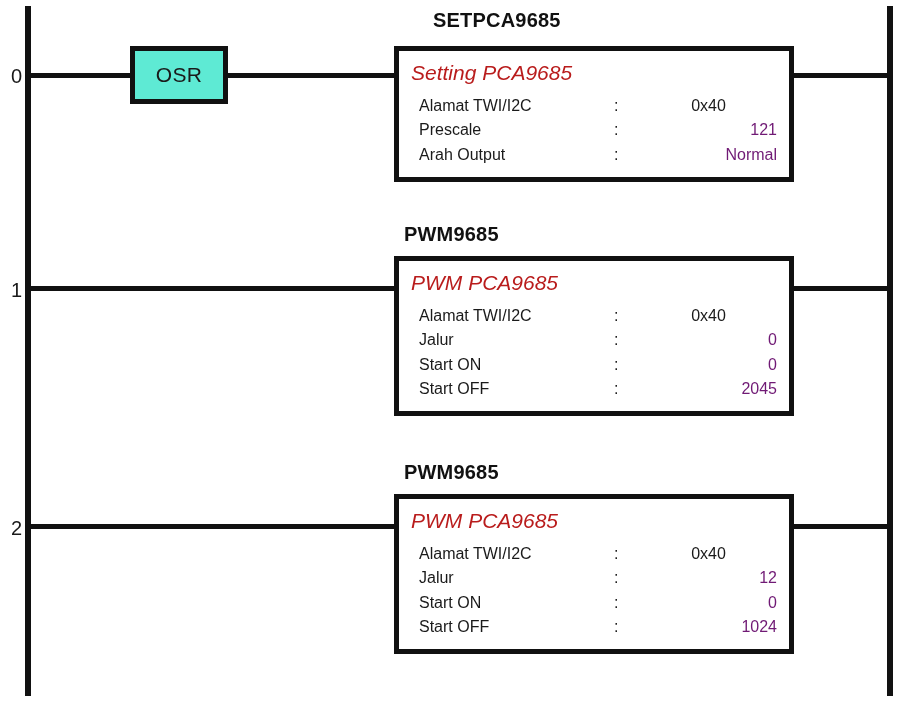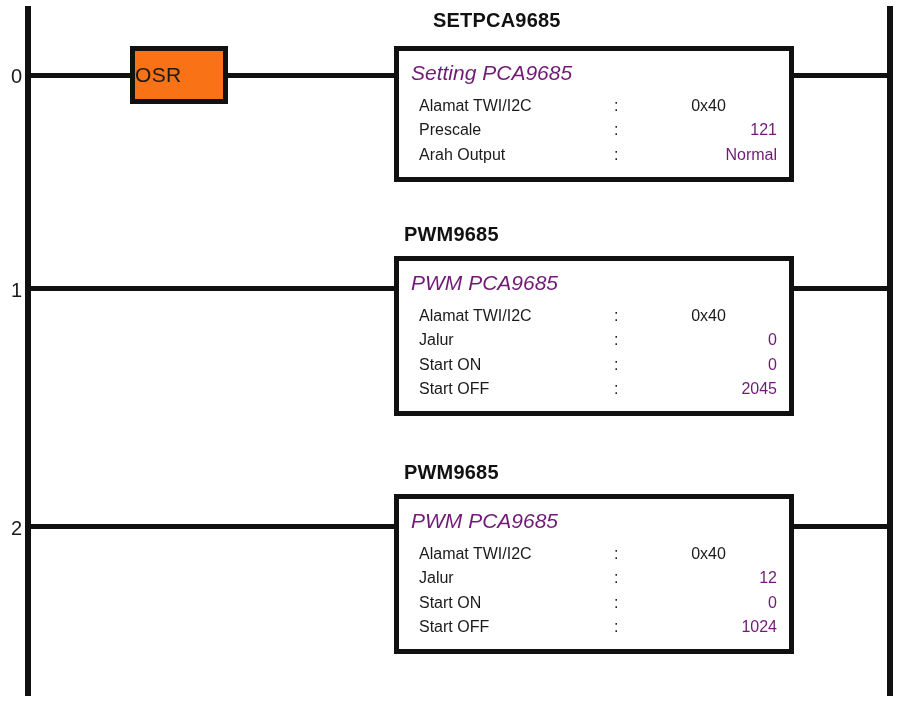--- a/index.html
+++ b/index.html
@@ -47,25 +47,25 @@
   }
 
   
   .osr-box {
     position: absolute;
     left: 130px;
     top: 46px;
     width: 98px;
     height: 58px;
     border: 5px solid #111111;
-    background: #f97316;
+    background: #5eead4;
     box-sizing: border-box;
     display: flex;
     align-items: center;
-    justify-content: flex-start;
+    justify-content: center;
   }
   .osr-label {
     font-size: 21px;
     color: #1a1a1a;
     letter-spacing: .3px;
   }
 
   
   .blk-header {
     position: absolute;
@@ -83,21 +83,21 @@
     left: 394px;
     width: 400px;
     border: 5px solid #111111;
     background: #ffffff;
     box-sizing: border-box;
     padding: 8px 12px 10px 12px;
   }
   .blk-title {
     font-size: 21px;
     font-style: italic;
-    color: #701a75;
+    color: #b91c1c;
     line-height: 1.1;
     margin: 2px 0 10px 0;
     white-space: nowrap;
   }
   .blk-rows { display: block; }
   .blk-row {
     display: flex;
     align-items: baseline;
     font-size: 16px;
     line-height: 1.52;

